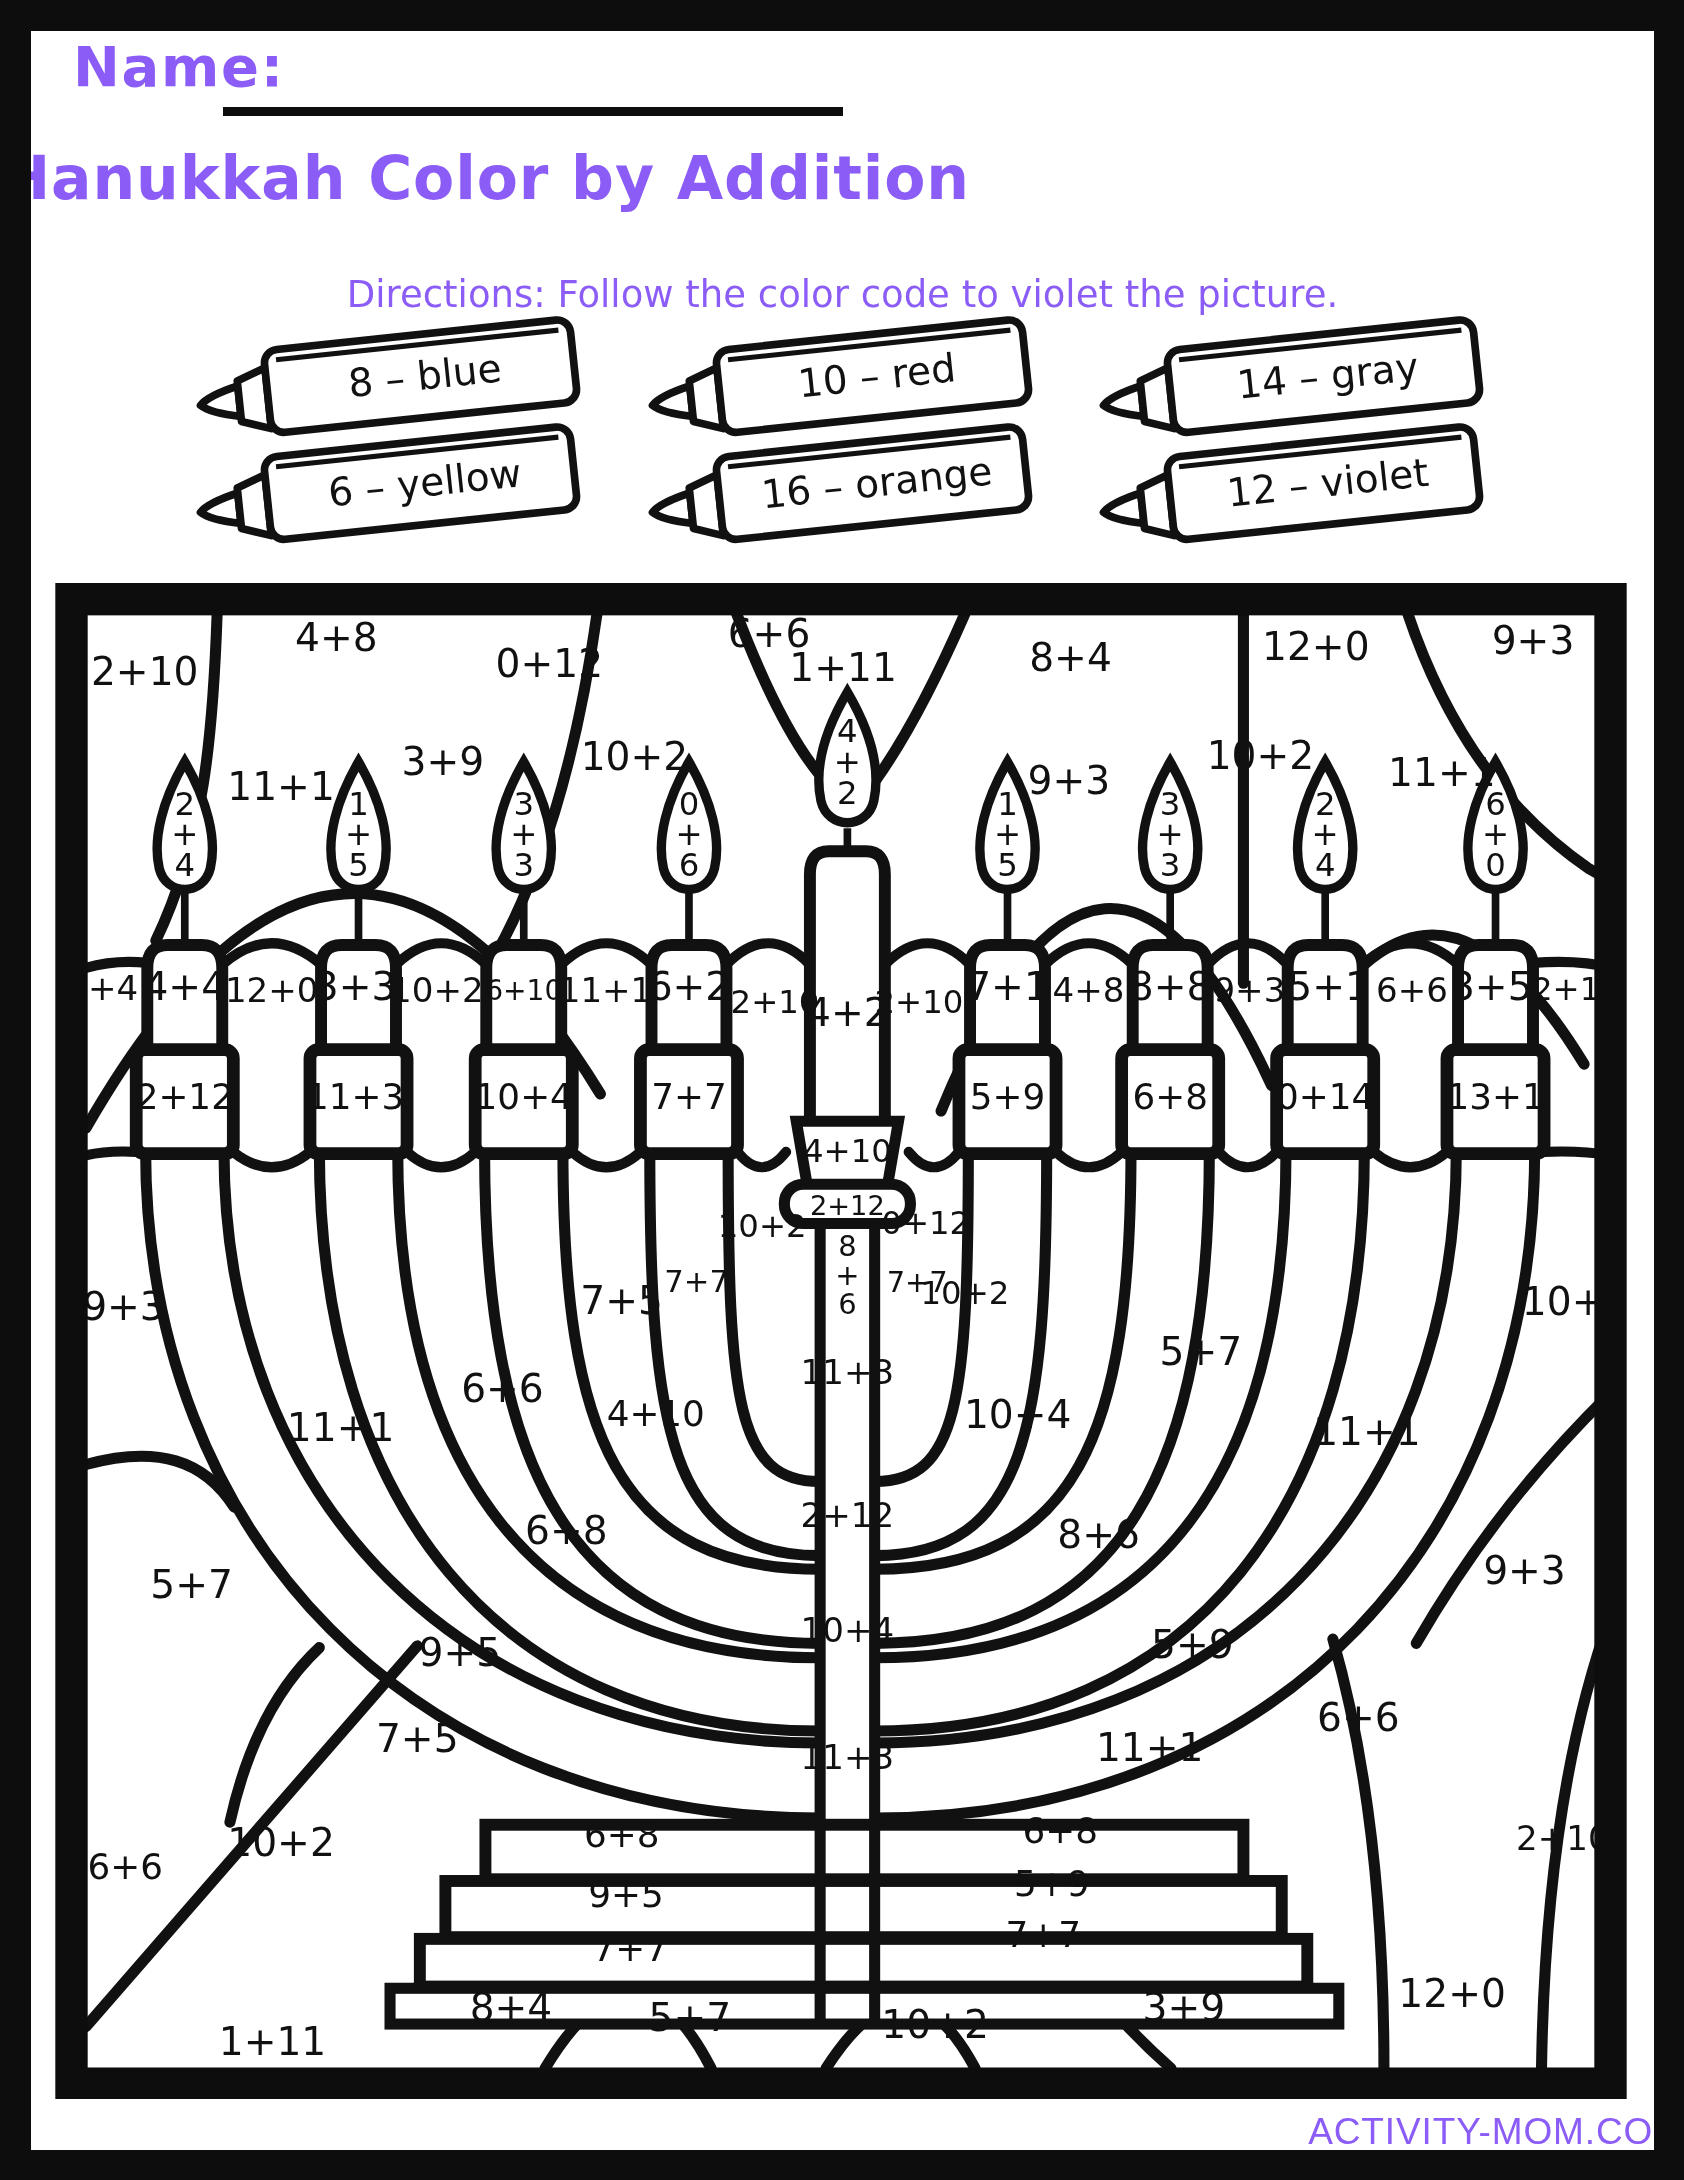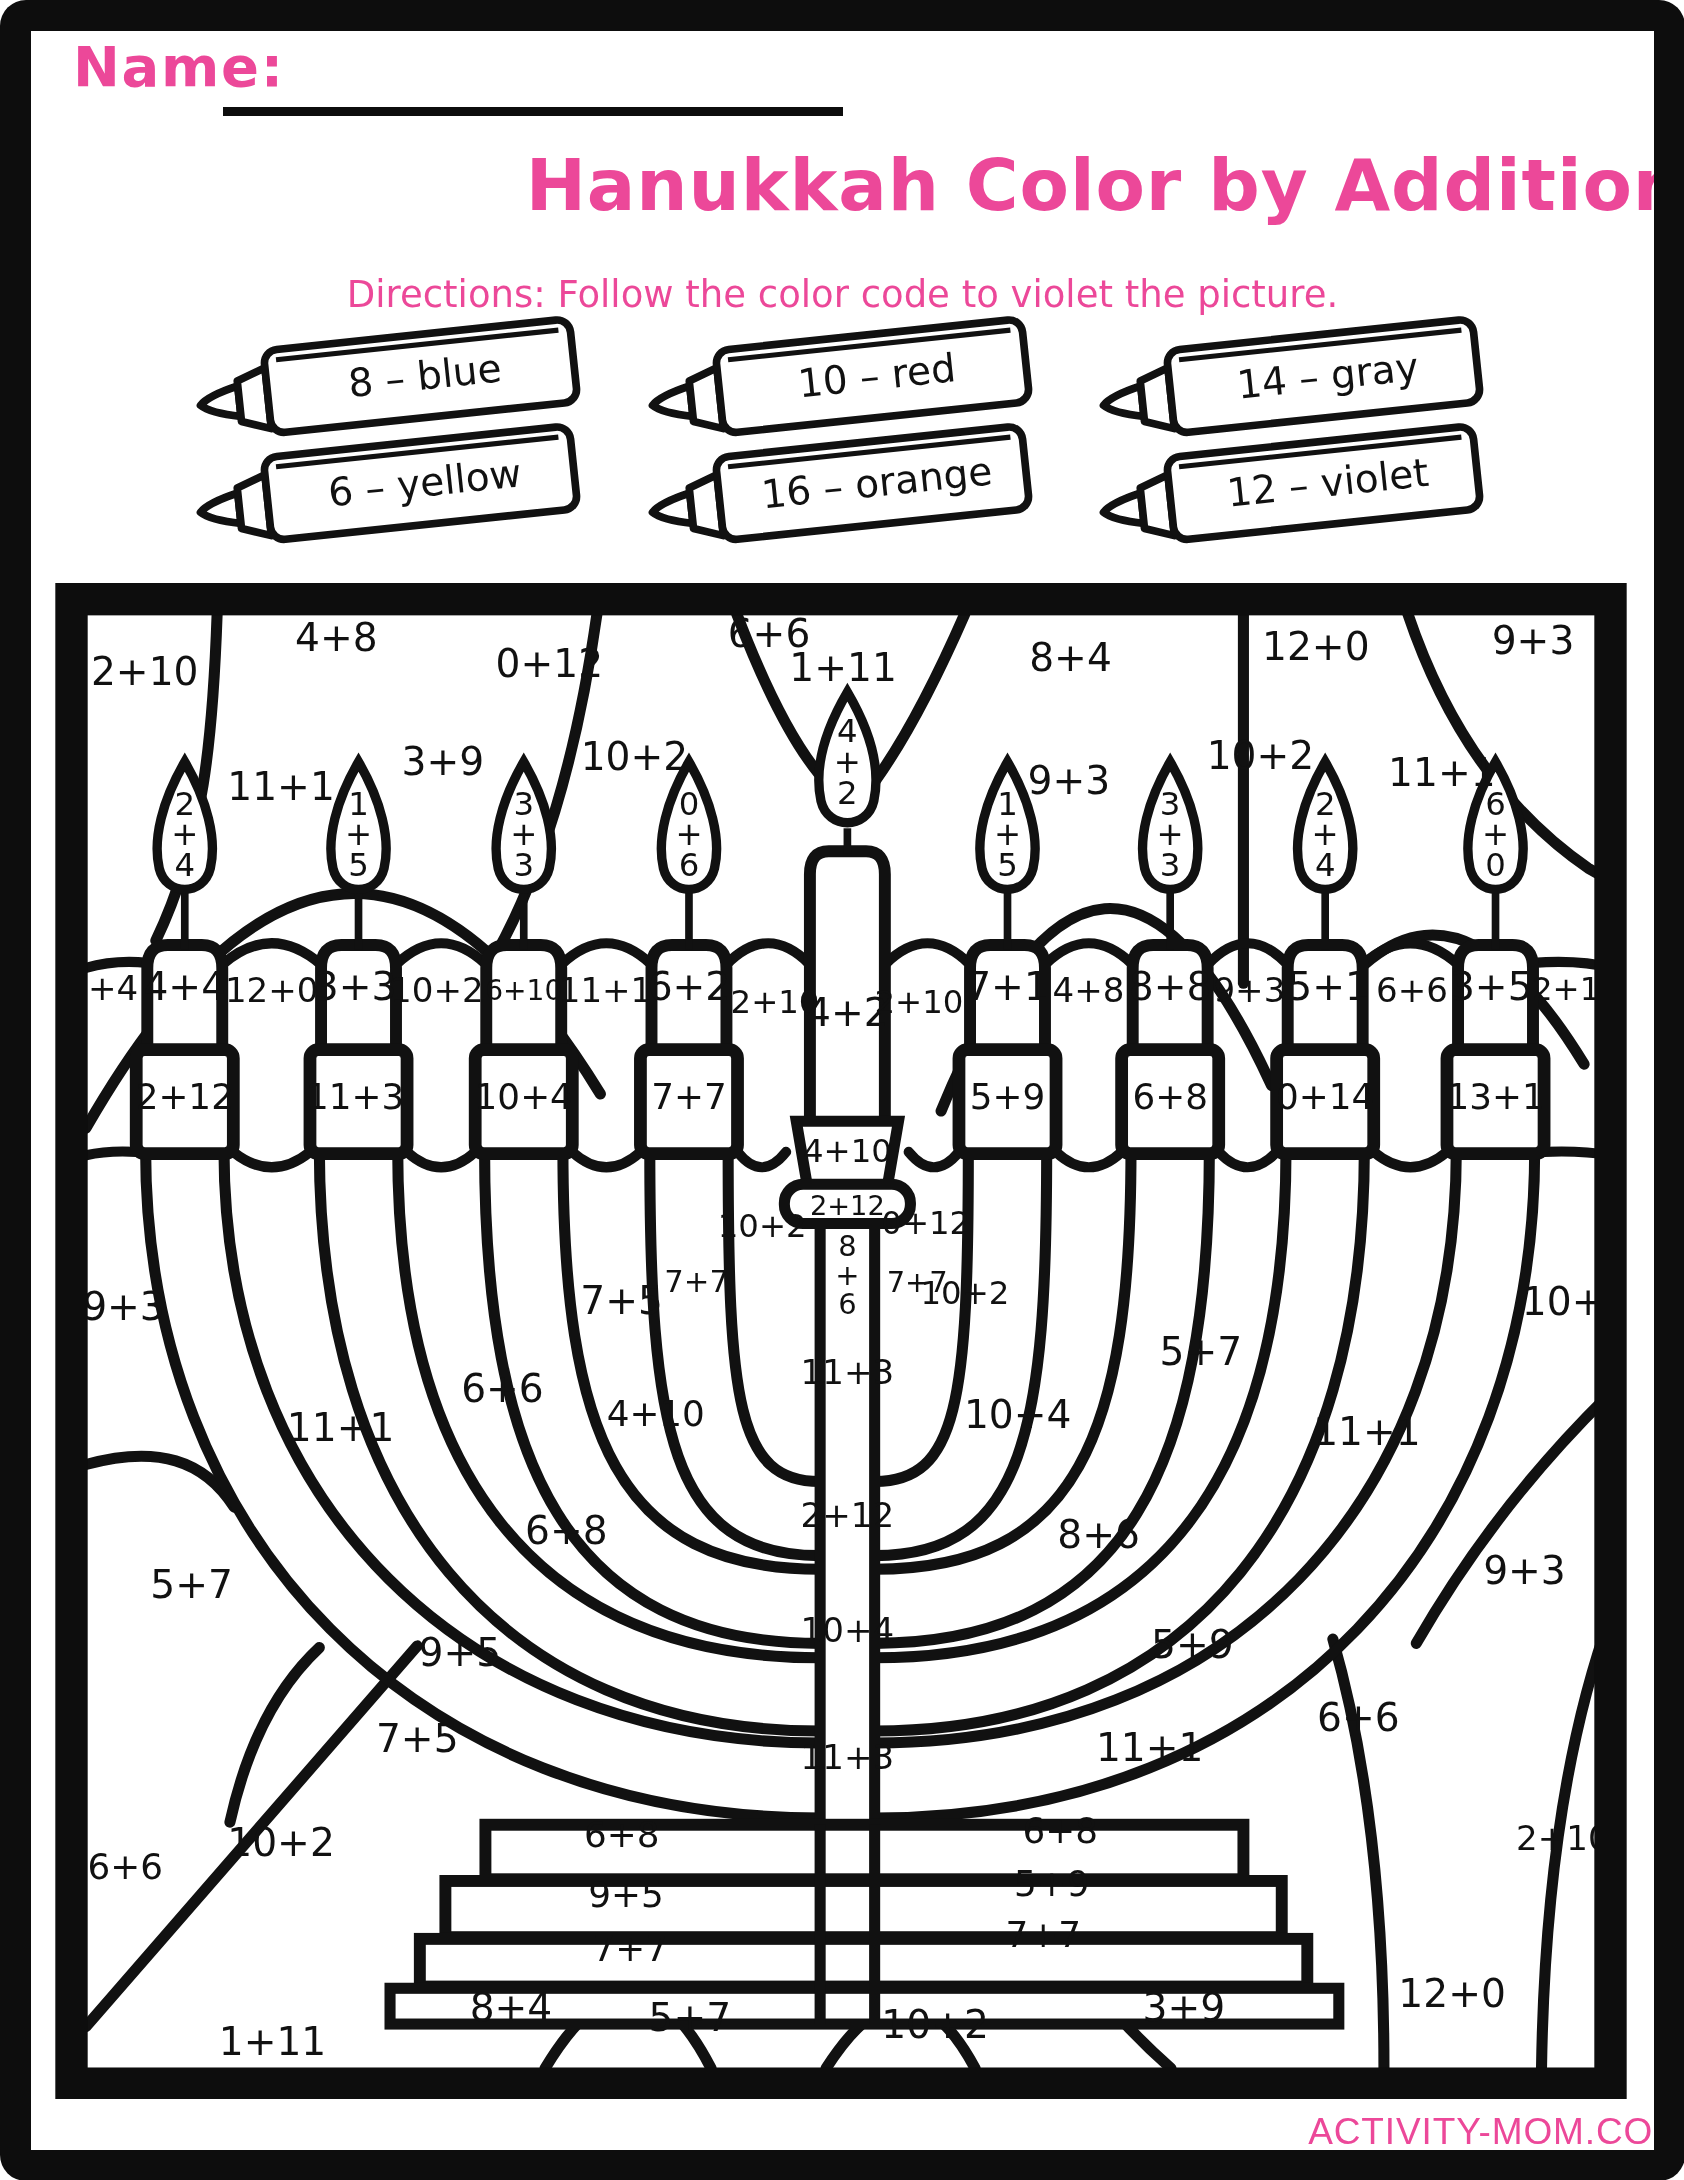--- a/index.html
+++ b/index.html
@@ -1,21 +1,21 @@
 <!DOCTYPE html>
 <html style="font-size:13.6px"><head>
 <meta charset="utf-8">
 <style>
   html,body{margin:0;padding:0;background:#fff;}
   #page{position:relative;width:1685px;height:2181px;background:#fff;overflow:hidden;
-        font-family:"DejaVu Sans",sans-serif;color:#ec4899;border-radius:26px;}
+        font-family:"DejaVu Sans",sans-serif;color:#8b5cf6;}
   .page-border{position:absolute;inset:0;border:31px solid #0d0d0d;pointer-events:none;z-index:50;}
   .name-row{position:absolute;left:73px;top:34px;font-size:56px;font-weight:bold;letter-spacing:1.7px;}
   .name-line{position:absolute;left:223px;top:107px;width:620px;height:8.5px;background:#0d0d0d;}
-  .title{position:absolute;left:0;top:143px;width:100%;text-align:right;font-size:72px;
+  .title{position:absolute;left:0;top:143px;width:100%;text-align:left;font-size:60px;
          font-weight:bold;letter-spacing:0.9px;font-family:"DejaVu Sans",sans-serif;}
   .directions{position:absolute;left:0;top:273px;width:100%;text-align:center;font-size:37px;}
   .marker{position:absolute;width:400px;height:119px;transform:rotate(-6deg);}
   .marker text{font-size:46px;font-family:"DejaVu Sans",sans-serif;fill:#111;}
   #puzzle{position:absolute;left:55px;top:583px;width:1572px;height:1516px;}
   .footer{position:absolute;left:0;top:2111px;width:100%;text-align:right;font-size:37px;
           letter-spacing:0.9px;font-family:"Liberation Sans",sans-serif;}
 </style>
 </head>
 <body>

